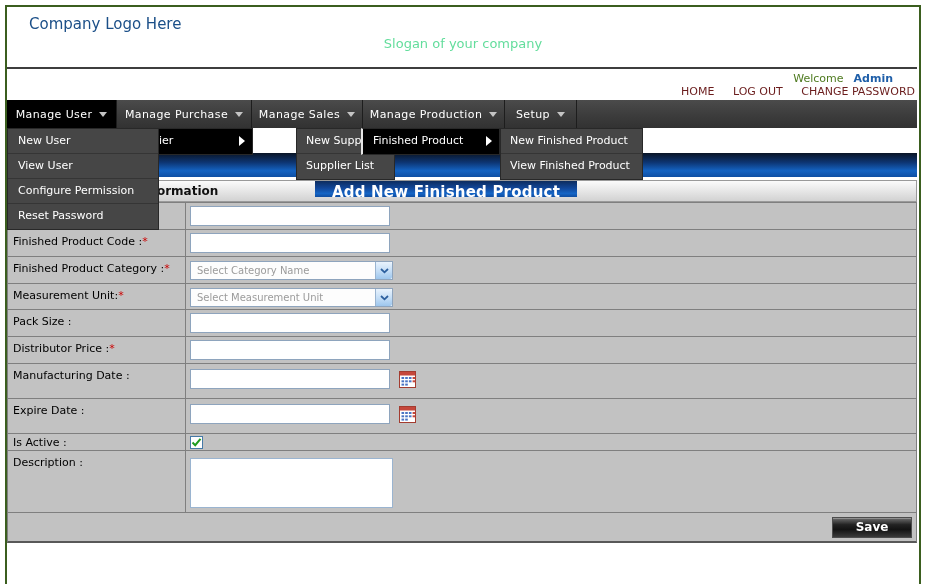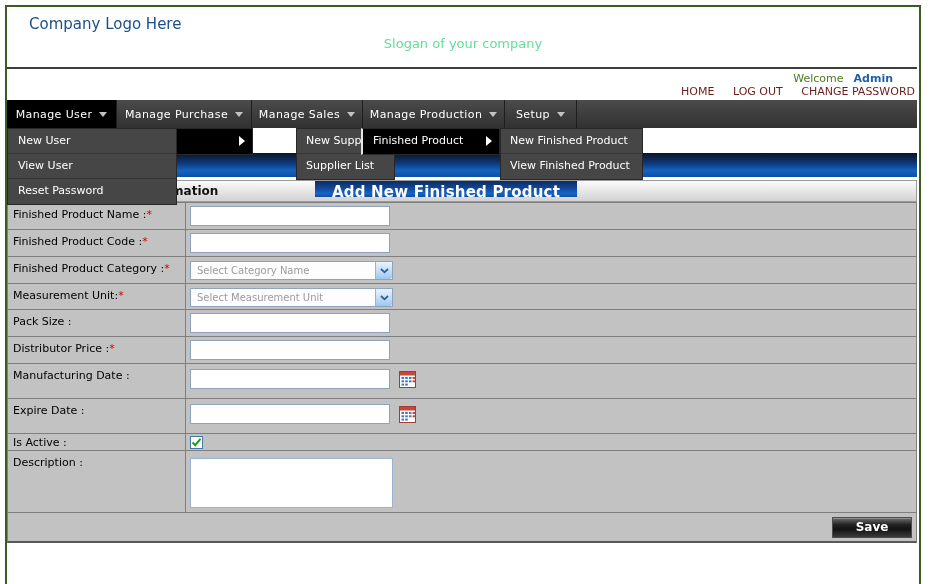--- a/index.html
+++ b/index.html
@@ -90,21 +90,21 @@
   
   .panel { position:absolute; background:#464646; border:1px solid #282828; }
   .menu-item { height:25px; line-height:24px; padding-left:10px; font-size:11px;
     color:#fff; border-bottom:1px solid #353535; cursor:pointer; position:relative;
     white-space:nowrap; overflow:hidden; }
   .menu-item:last-child { border-bottom:none; }
   .menu-item.hl { background:#000; }
   .caret-right { position:absolute; right:7px; top:7px; width:0; height:0;
     border-top:5px solid transparent; border-bottom:5px solid transparent;
     border-left:6px solid #fff; }
-  .p-user { left:0; top:121px; width:170px; z-index:30; }
+  .p-user { left:0; top:121px; width:152px; z-index:30; }
   .p-purchase { left:110px; top:121px; width:136px; z-index:10; }
   .p-supplier-sub { left:246px; top:121px; width:99px; z-index:20;margin-left:43px; }
   .p-production { left:354px; top:121px; width:139px; z-index:20; border-left:2px solid #e6e6e6; }
   .p-finished-sub { left:493px; top:121px; width:143px; z-index:20; }
   .p-finished-sub .menu-item, .p-supplier-sub .menu-item { padding-left:9px; }
 </style>
 </head>
 <body>
 
 <div class="page">
@@ -307,16 +307,17 @@
   </div>
 
   <div class="panel p-finished-sub">
     <div class="menu-item">New Finished Product</div>
     <div class="menu-item">View Finished Product</div>
   </div>
 
   <div class="panel p-user">
     <div class="menu-item">New User</div>
     <div class="menu-item">View User</div>
+    <div class="menu-item">Configure Permission</div>
     <div class="menu-item">Reset Password</div>
   </div>
 
 </div>
 
 </body></html>

